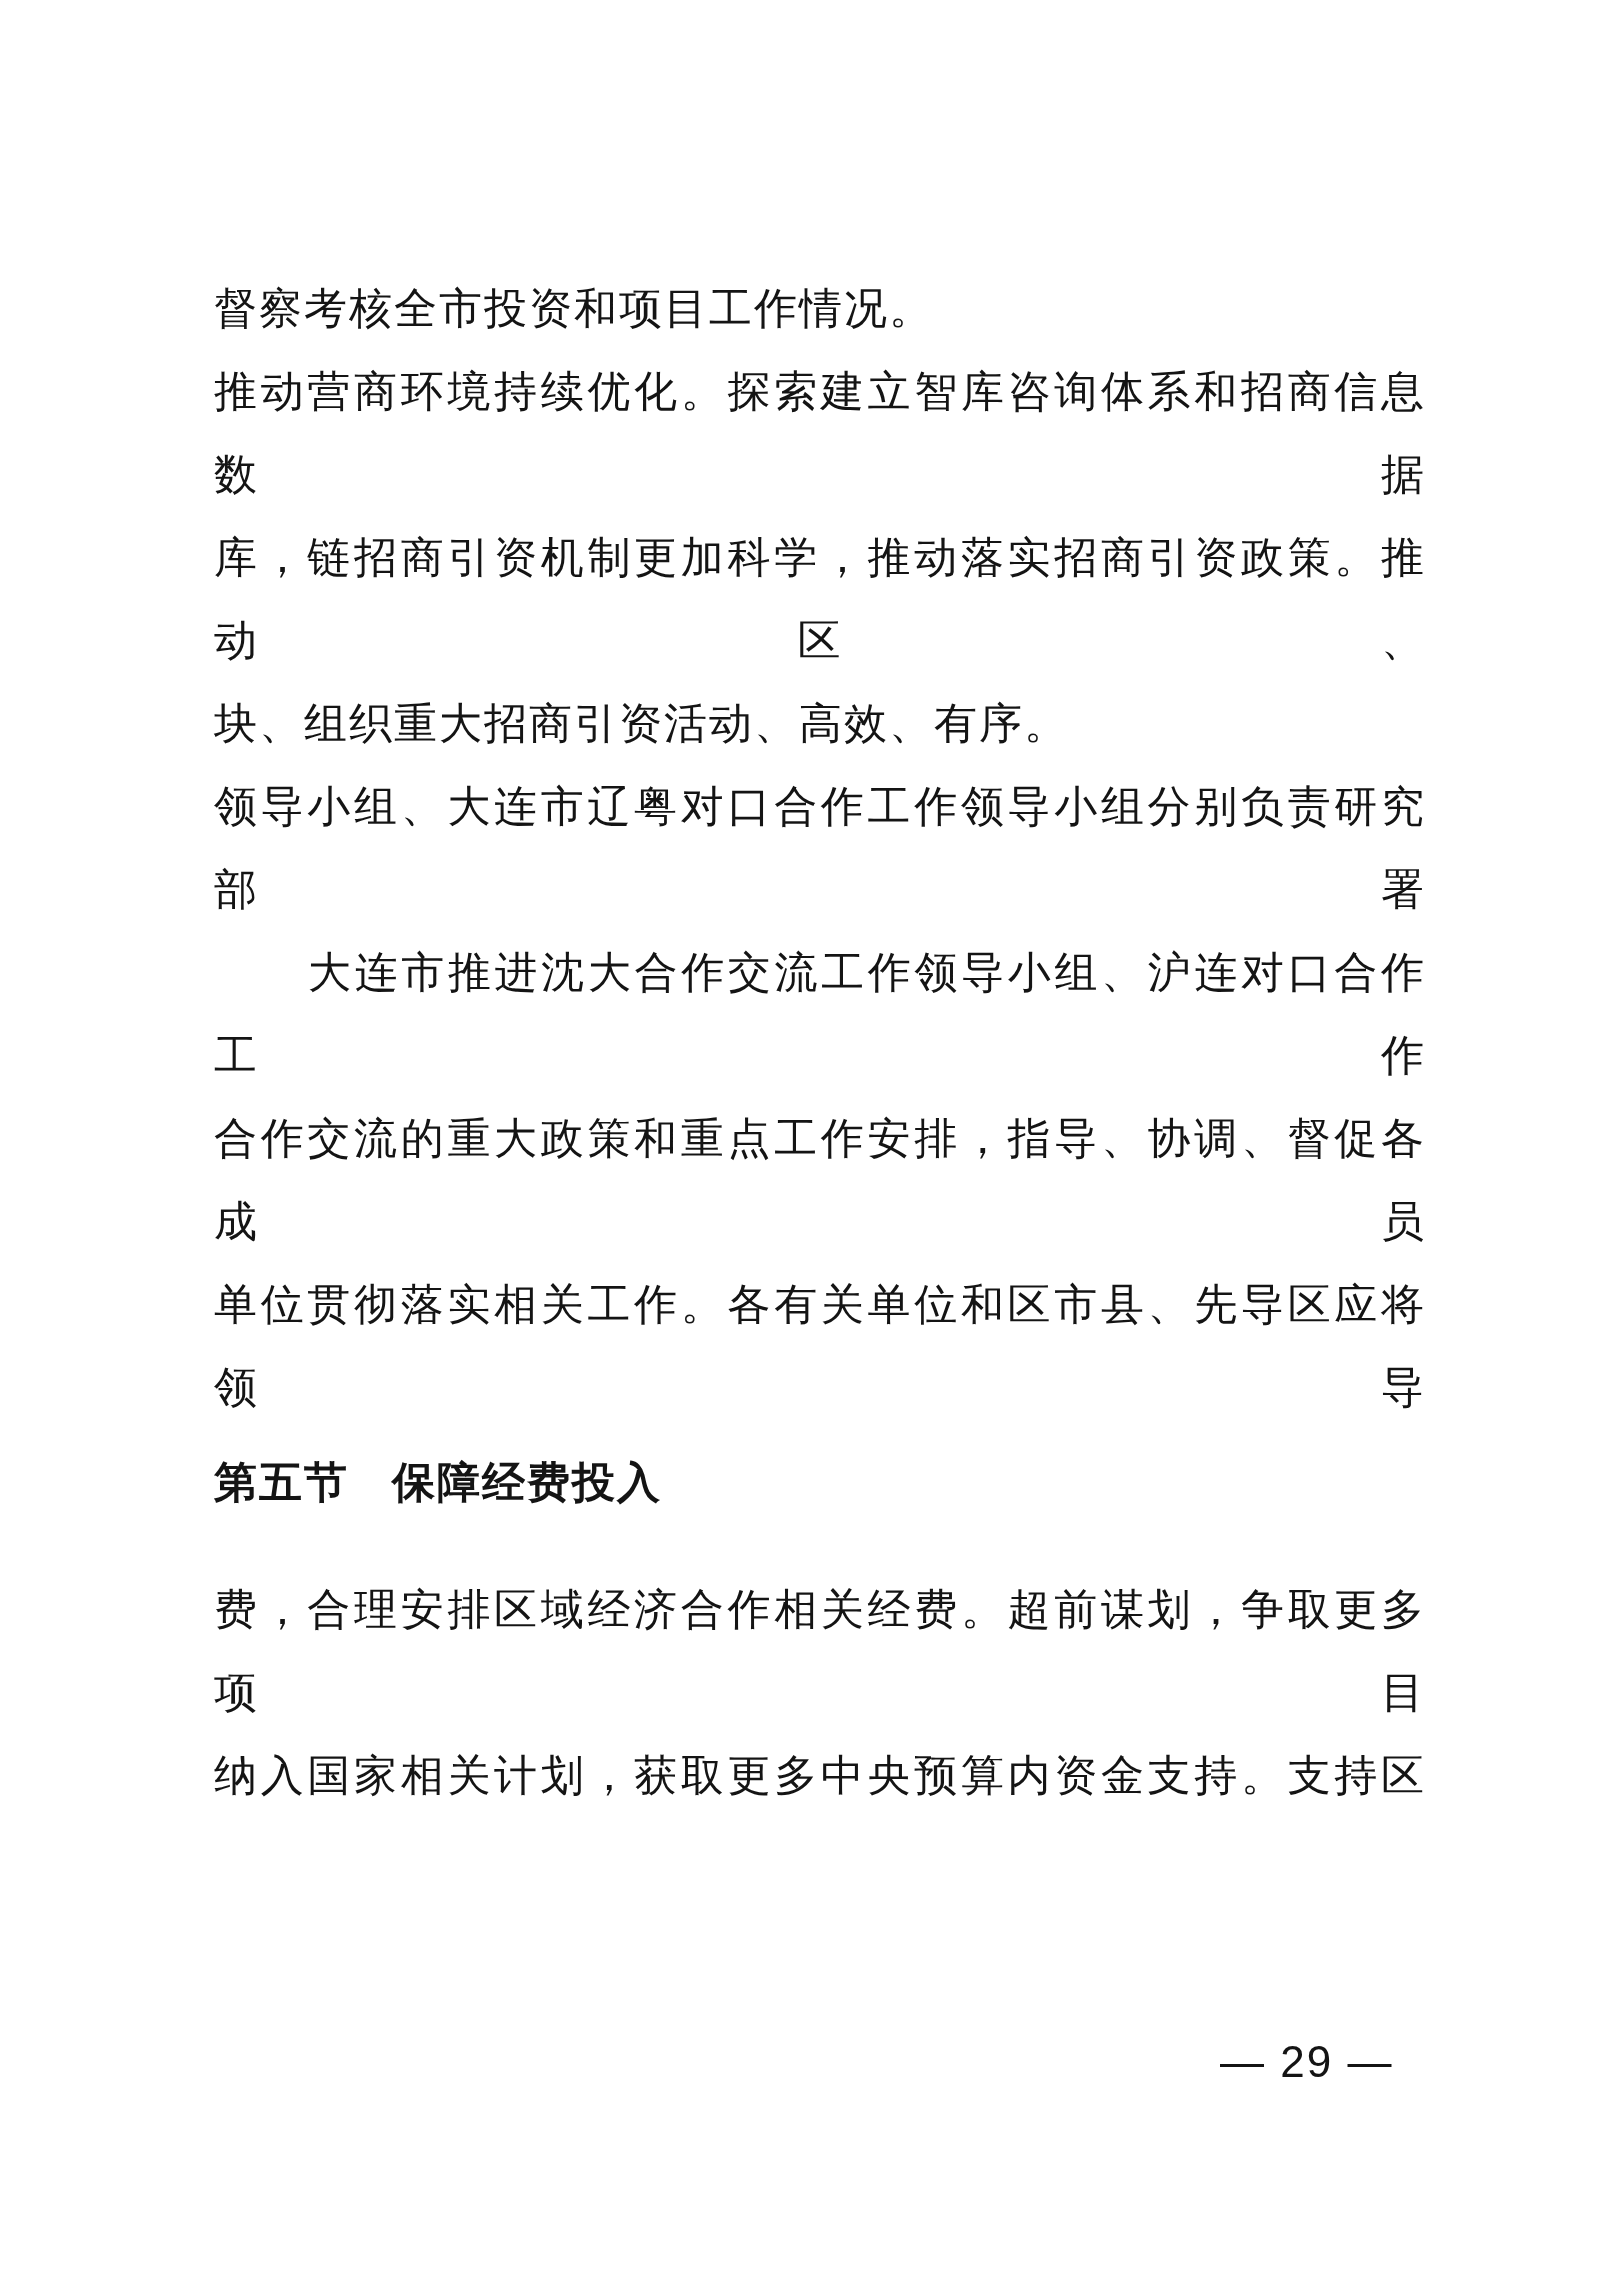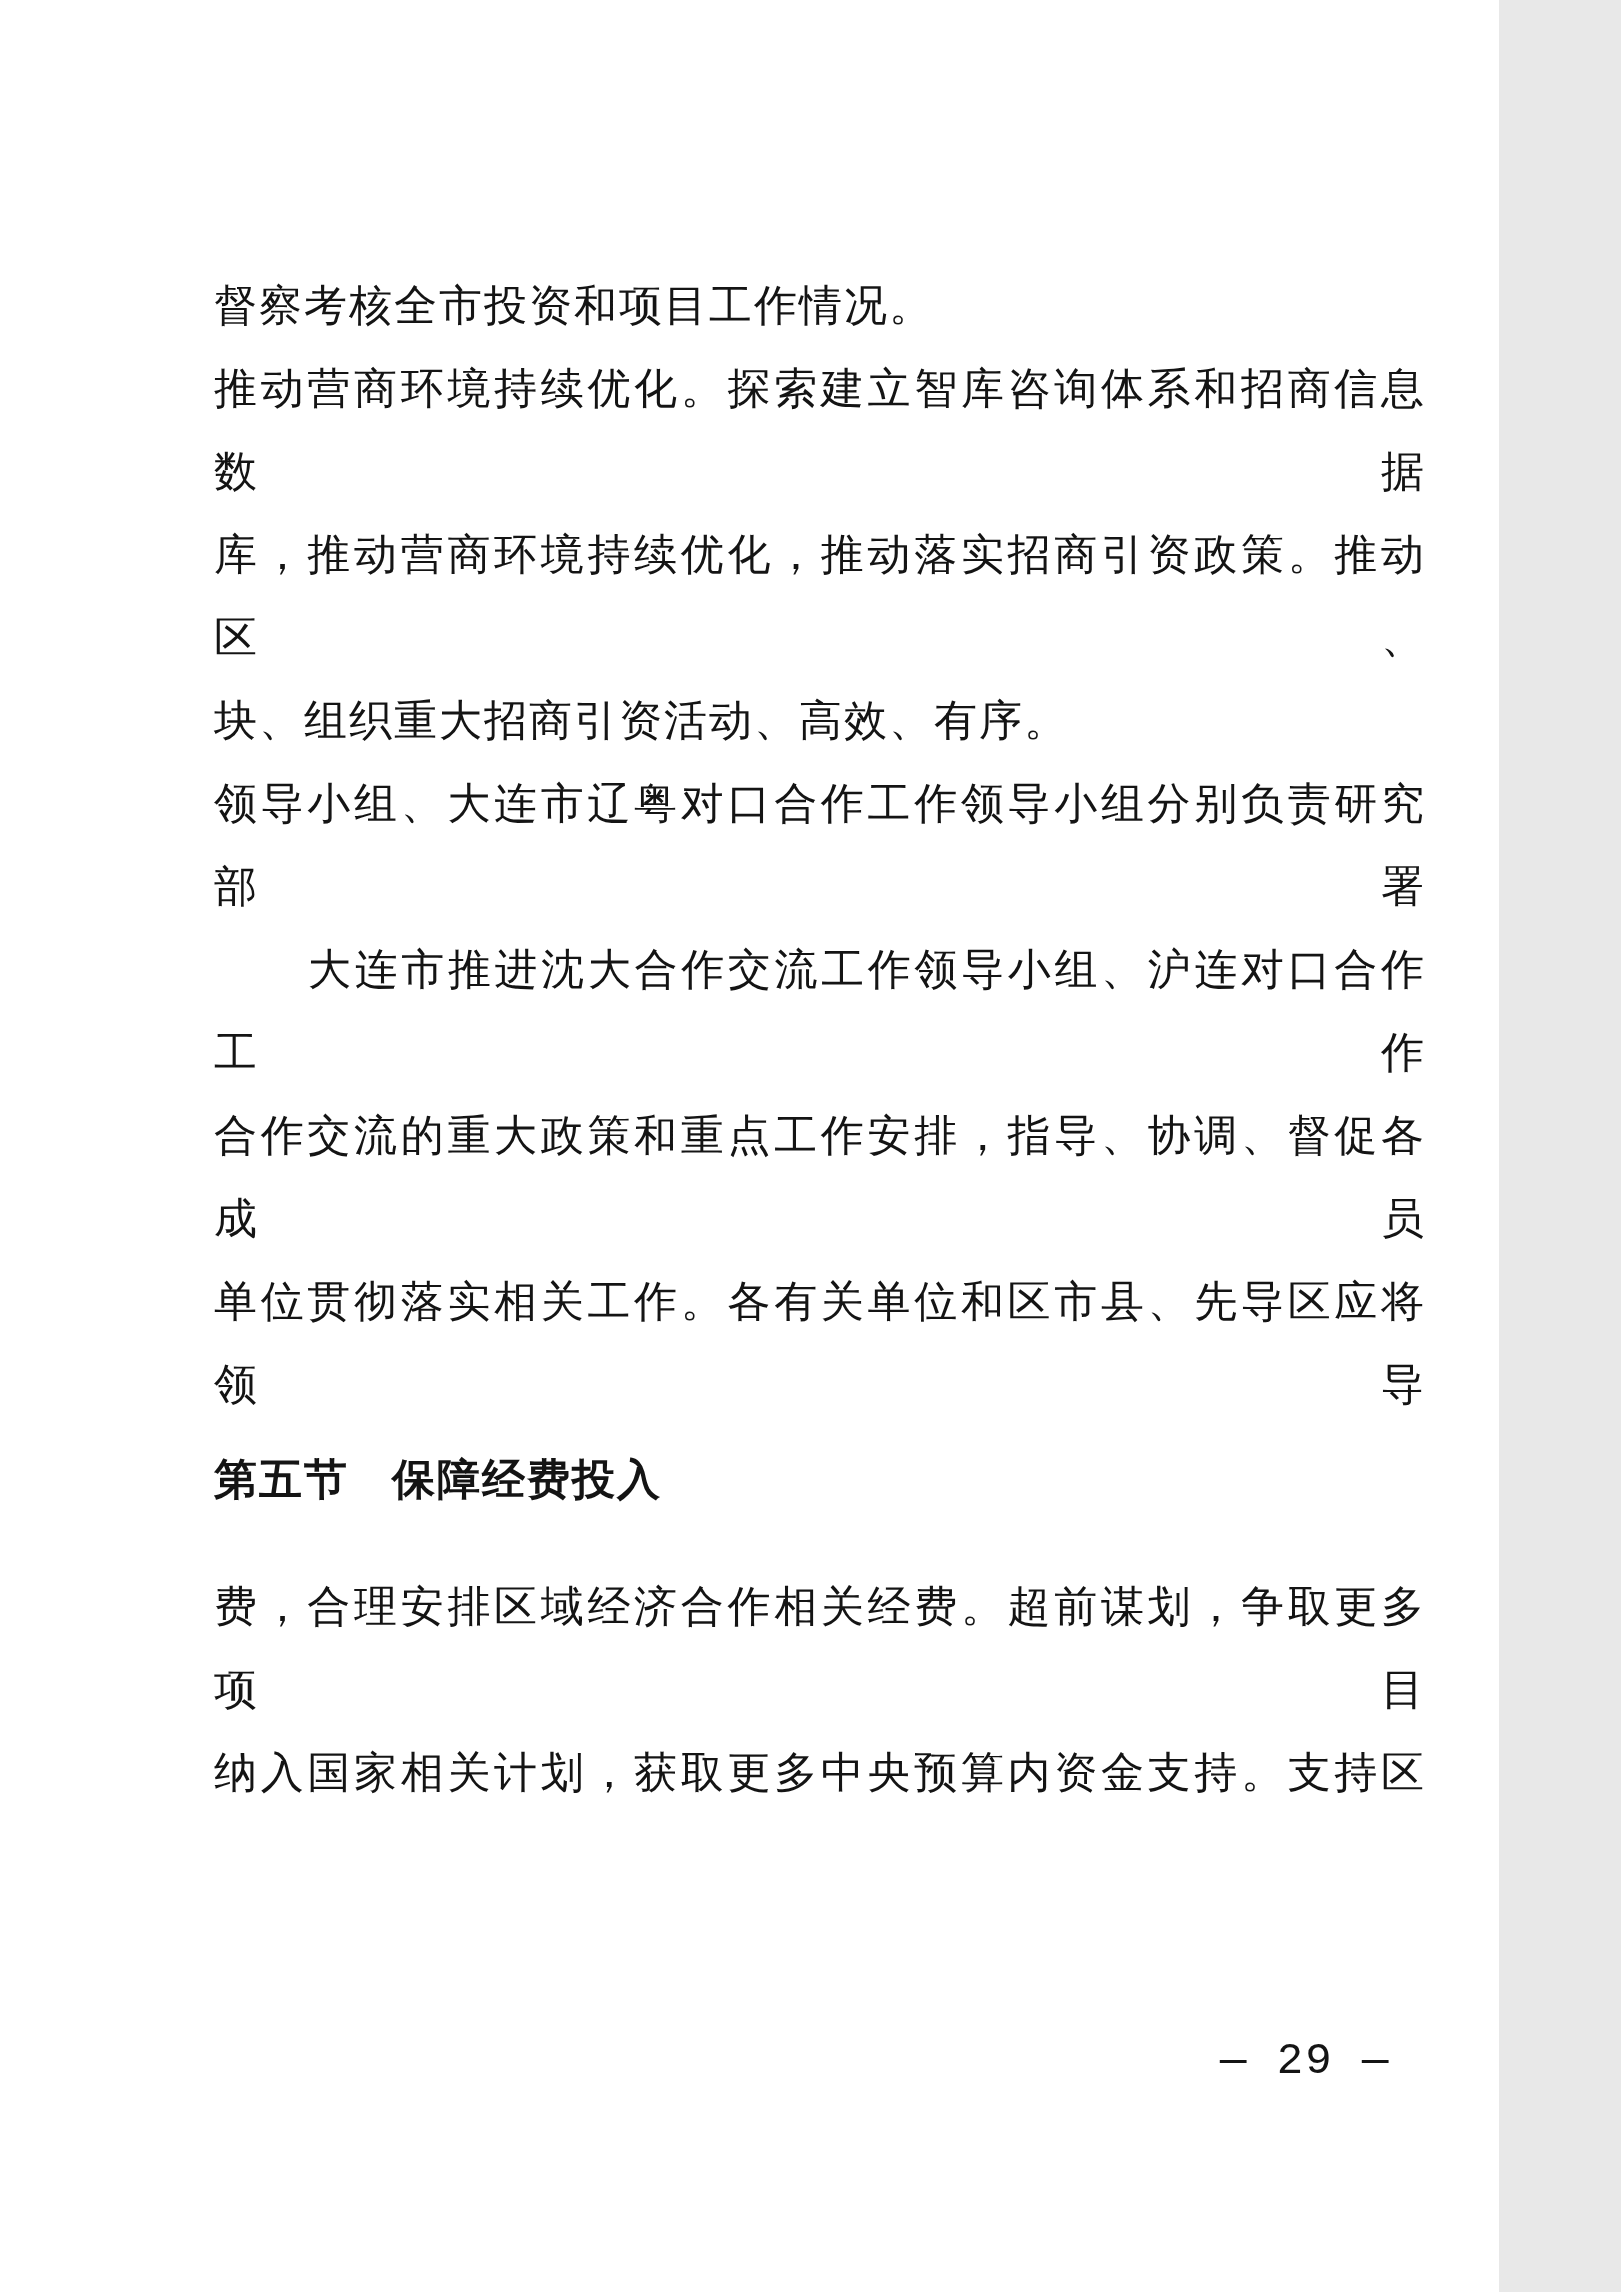--- a/index.html
+++ b/index.html
@@ -2,24 +2,24 @@
 <html><head>
 <meta charset="utf-8">
 <style>
   html, body {
     margin: 0;
     padding: 0;
     background: #e8e8e8;
   }
   .page {
     position: relative;
-    width: 1499px;
+    width: 1621px;
     height: 2293px;
     background: #ffffff;
-    font-family: Liberation Mono, monospace;
+    font-family: Liberation Sans, sans-serif;
     color: #141414;
     overflow: hidden;
   }
   .content {
     position: absolute;
     left: 214px;
     top: 267px;
     width: 1212px;
   }
   .line {
@@ -62,21 +62,21 @@
     color: #141414;
   }
 </style>
 </head>
 <body>
 
 <div class="page">
   <div class="content">
       <div class="line end">督察考核全市投资和项目工作情况。</div>
       <div class="line just">推动营商环境持续优化。探索建立智库咨询体系和招商信息数据</div>
-      <div class="line just">库，推动营商环境持续优化，推动落实招商引资政策。推动区、</div>
+      <div class="line just">库，链招商引资机制更加科学，推动落实招商引资政策。推动区、</div>
       <div class="line end">块、组织重大招商引资活动、高效、有序。</div>
       <div class="line just">领导小组、大连市辽粤对口合作工作领导小组分别负责研究部署</div>
       <div class="line just indent">大连市推进沈大合作交流工作领导小组、沪连对口合作工作</div>
       <div class="line just">合作交流的重大政策和重点工作安排，指导、协调、督促各成员</div>
       <div class="line just">单位贯彻落实相关工作。各有关单位和区市县、先导区应将领导</div>
       <div class="heading"><span class="h-num">第五节</span><span class="h-title">保障经费投入</span></div>
       <div class="line just">费，合理安排区域经济合作相关经费。超前谋划，争取更多项目</div>
       <div class="line just">纳入国家相关计划，获取更多中央预算内资金支持。支持区</div>
     </div>
   <div class="footer-page">— 29 —</div>

